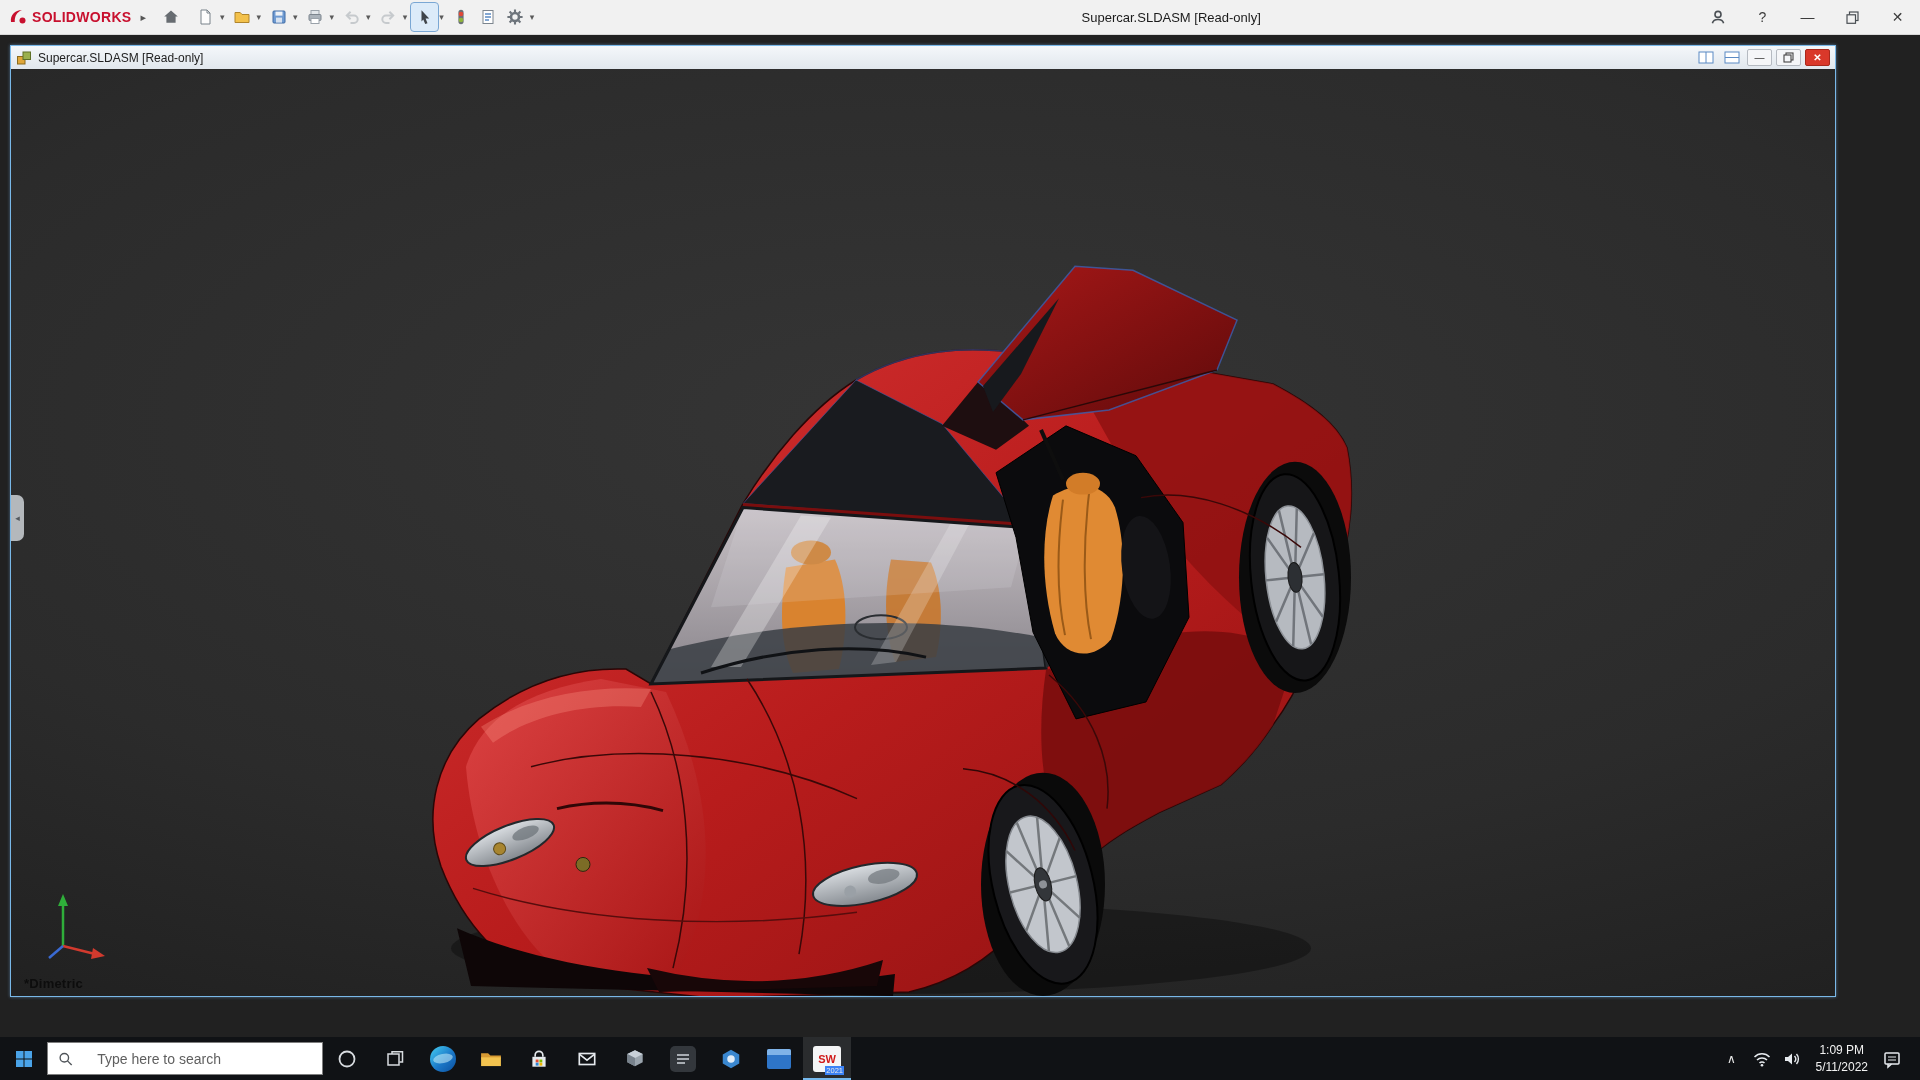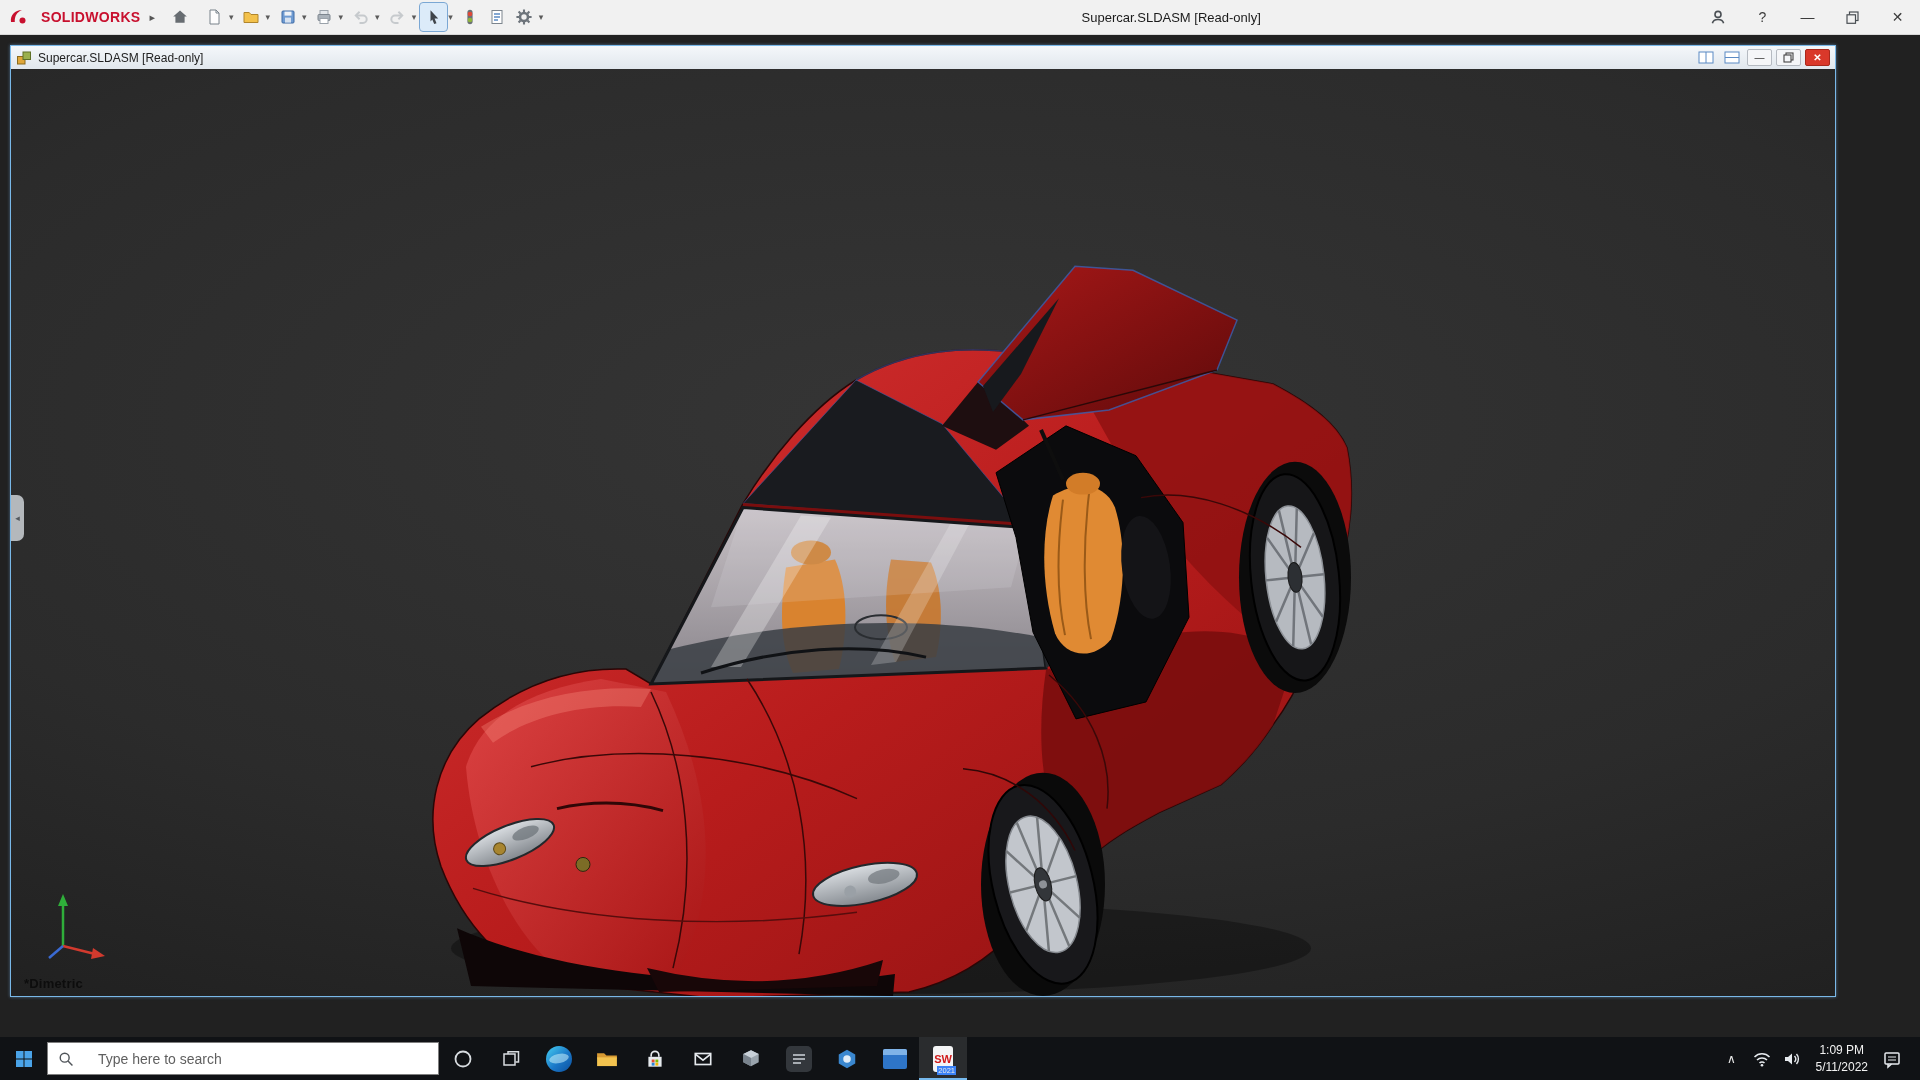--- a/index.html
+++ b/index.html
@@ -1,21 +1,21 @@
 <!DOCTYPE html>
 <html><head>
 <meta charset="utf-8">
 <style>
   *{margin:0;padding:0;box-sizing:border-box}
   html,body{width:1920px;height:1080px;overflow:hidden;background:#202020;font-family:"Liberation Sans",sans-serif}
   .app{width:1920px;height:1080px;display:flex;flex-direction:column}
 
   
   .titlebar{height:35px;background:#f1f1f1;border-bottom:1px solid #d8d8d8;display:flex;align-items:center;padding-left:8px;position:relative;flex:0 0 auto}
-  .brand{display:flex;align-items:center;gap:13px;cursor:pointer}
+  .brand{display:flex;align-items:center;gap:4px;cursor:pointer}
   .brand-text{font-weight:bold;font-size:14px;color:#c8102e;letter-spacing:.3px}
   .flyout-arrow{margin:0 12px 0 9px;color:#555;font-size:11px}
   .qat{display:flex;align-items:center}
   .tbtn{height:28px;min-width:27px;display:flex;align-items:center;justify-content:center;border-radius:3px}
   .tbtn.active{background:#dcebf9;outline:1px solid #7aa7d4}
   .tbtn.disabled{opacity:.42}
   .dd{font-size:9px;color:#5a5a5a;padding:0 4px 0 1px;cursor:pointer}
   .tgap{width:7px}
   .app-title{position:absolute;left:61%;transform:translateX(-50%);font-size:13px;color:#1b1b1b;white-space:nowrap}
   .win-controls{margin-left:auto;display:flex;height:35px}
@@ -32,26 +32,26 @@
 
   .viewport{flex:1;position:relative;overflow:hidden;background:radial-gradient(ellipse 130% 105% at 50% 38%, #353535 0%, #2b2b2b 45%, #1d1d1d 80%, #141414 100%)}
   .scene{position:absolute;inset:0;width:100%;height:100%}
   .orient-label{position:absolute;left:13px;bottom:5px;font-size:13px;color:#0d0d0d;font-weight:bold;letter-spacing:.2px}
   .triad{position:absolute;left:28px;bottom:32px}
   .pane-handle{position:absolute;left:0;top:46%;width:13px;height:46px;background:#ccd1d6;border-radius:0 7px 7px 0;display:flex;align-items:center;justify-content:center;color:#5a6066;font-size:9px;cursor:pointer;opacity:.85}
 
   
   .taskbar{height:43px;background:#101215;display:flex;align-items:stretch;flex:0 0 auto}
   .start{width:47px;display:flex;align-items:center;justify-content:center;cursor:pointer}
-  .searchbox{width:392px;margin:5px 0;background:#ffffff;border:1px solid #7e7e7e;display:flex;align-items:center;gap:24px;padding:0 10px}
+  .searchbox{width:276px;margin:5px 0;background:#ffffff;border:1px solid #7e7e7e;display:flex;align-items:center;gap:24px;padding:0 10px}
   .searchbox input{border:none;outline:none;background:transparent;width:100%;font-size:14px;color:#444;font-family:"Liberation Sans",sans-serif}
   .searchbox input::placeholder{color:#5f5f5f;opacity:1}
   .titem{width:48px;display:flex;align-items:center;justify-content:center;position:relative;cursor:pointer}
   .titem.active{background:rgba(255,255,255,.11);box-shadow:inset 0 -2px 0 #76b9ed}
-  .sw-tile{width:20px;height:26px;background:#f4f5f6;border-radius:3px;display:flex;align-items:center;justify-content:center;font-weight:800;font-size:11px;color:#d01a1a;position:relative}
+  .sw-tile{width:28px;height:26px;background:#f4f5f6;border-radius:3px;display:flex;align-items:center;justify-content:center;font-weight:800;font-size:11px;color:#d01a1a;position:relative}
   .sw-badge{position:absolute;right:-3px;bottom:-3px;background:#3b82f6;color:#eaeaea;font-size:7.5px;font-weight:normal;padding:0 1px;line-height:1.2}
   .appdark{width:26px;height:26px}
   .edge-circle{width:26px;height:26px;border-radius:50%;background:linear-gradient(135deg,#46d0f2 0%,#1b78c8 55%,#0b4f9e 100%);position:relative;overflow:hidden}
   .edge-circle:after{content:"";position:absolute;left:3px;top:8px;width:20px;height:9px;border-radius:50%;background:rgba(200,240,252,.55);transform:rotate(-12deg)}
   .appwin{width:24px;height:20px;border-radius:2px;background:#2e75c8;position:relative}
   .appwin:before{content:"";position:absolute;left:0;top:0;width:100%;height:6px;border-radius:2px 2px 0 0;background:#7fb3e8}
   .tray{margin-left:auto;display:flex;align-items:center;gap:4px;padding-right:2px}
   .trayicon{width:26px;height:30px;display:flex;align-items:center;justify-content:center;color:#e8e8e8;font-size:12px;cursor:pointer}
   .clock{color:#f2f2f2;font-size:12px;text-align:center;line-height:1.35;padding:0 7px;cursor:default}
   .showdesk{width:9px;border-left:1px solid #3a3d42;cursor:pointer}

